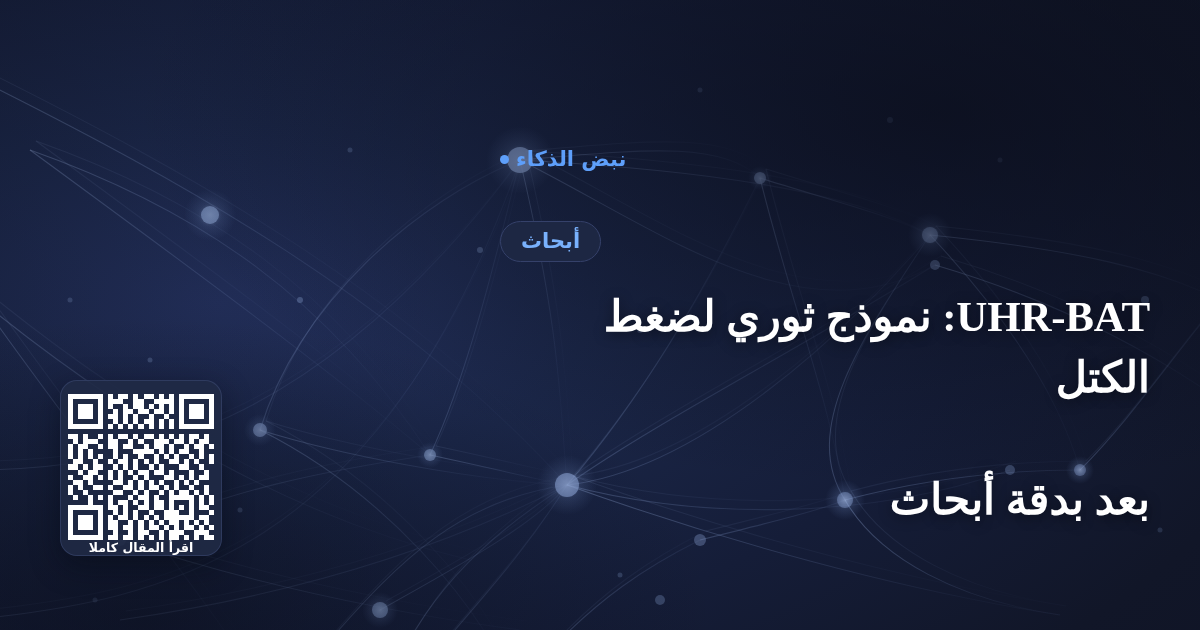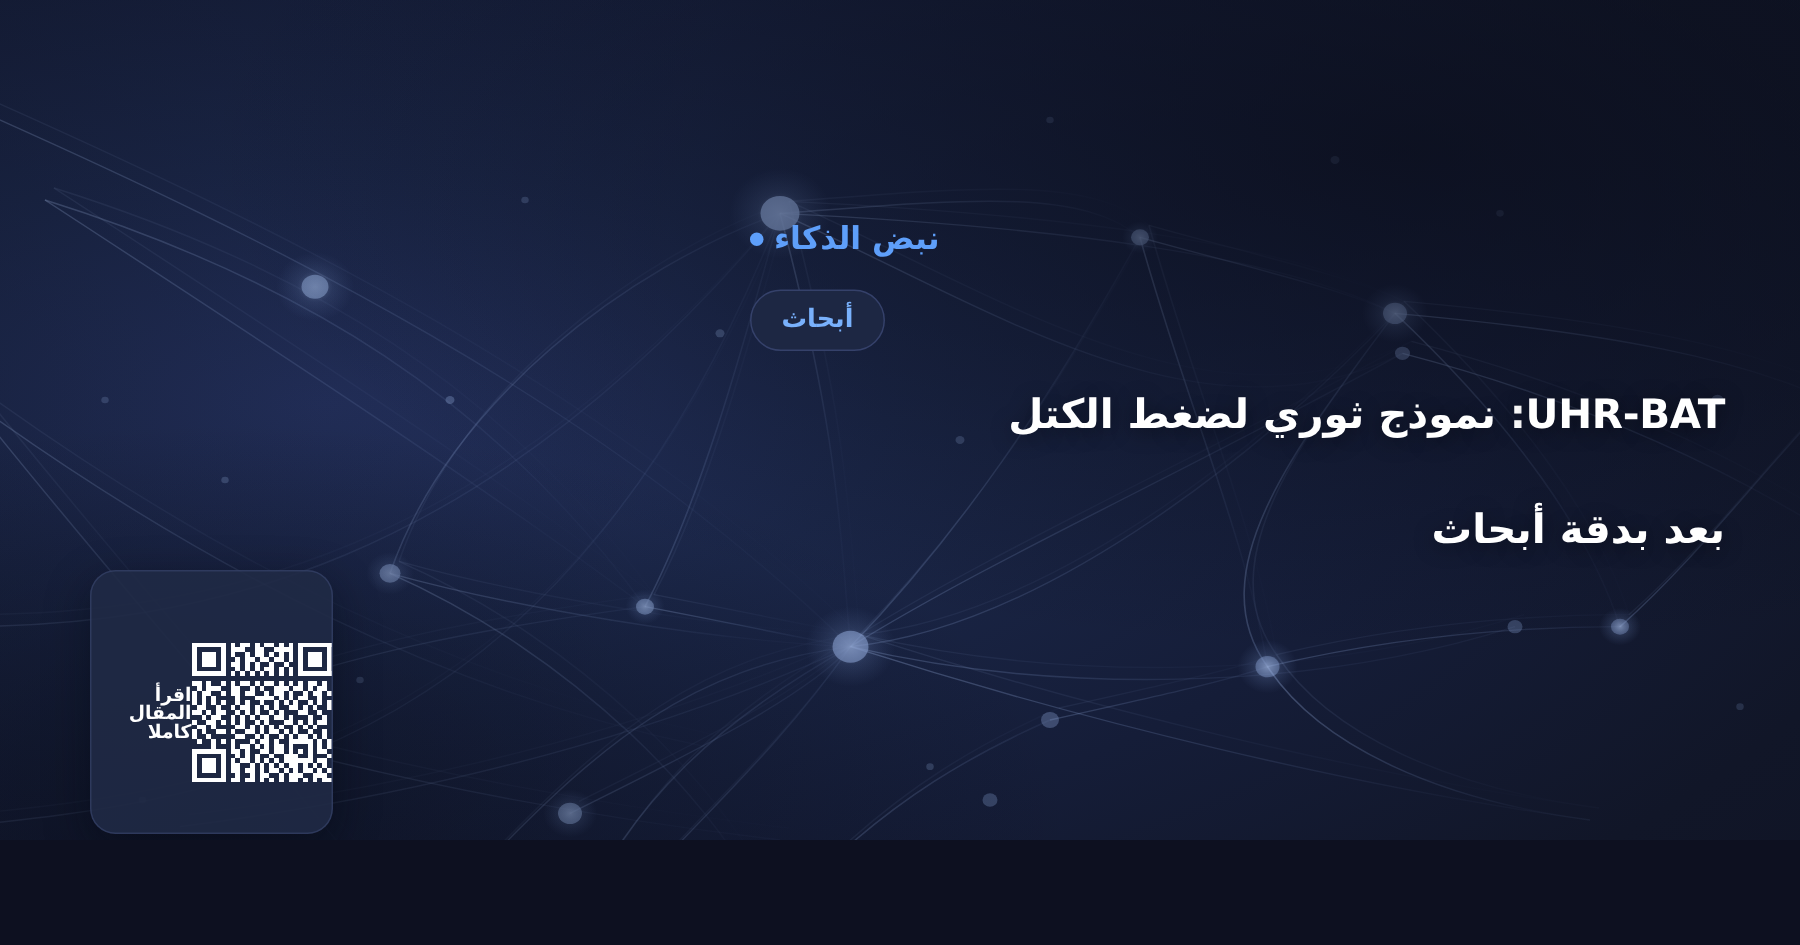--- a/index.html
+++ b/index.html
@@ -1,21 +1,21 @@
 <!DOCTYPE html>
 <html lang="ar" dir="rtl"><head>
 <meta charset="utf-8">
 <title>UHR-BAT</title>
 <style>
   html,body{margin:0;padding:0;background:#0d1020;}
   *{box-sizing:border-box;}
 
   .card{
     position:relative;
-    width:1200px;height:560px;
+    width:1200px;height:630px;
     overflow:hidden;
     background:
       radial-gradient(120% 110% at 18% 48%, #24315e 0%, #1b2749 26%, #151d38 52%, #111628 76%, #0f1324 100%);
     font-family:"DejaVu Sans","Liberation Sans",sans-serif;
   }
 
   
   .net{position:absolute;inset:0;width:100%;height:100%;display:block;}
   .vignette{
     position:absolute;inset:0;
@@ -57,45 +57,47 @@
 
   .badge-row{margin-top:21px;display:flex;justify-content:flex-end;}
   .badge{
     display:inline-flex;align-items:center;justify-content:center;
     min-width:85px;height:41px;
     padding:0 20px;
     border-radius:21px;
     background:#1d2743;
     border:1px solid #35416a;
     color:#79b1fc;
-    font-size:17px;
+    font-size:21px;
     font-weight:600;
     line-height:1;
+    margin-top:28px;
   }
 
   .headline{
     margin-top:24px;
     color:#ffffff;
-    font-size:27px;
+    font-size:43px;
     font-weight:700;
     line-height:1.42;
     letter-spacing:-.2px;
     text-shadow:0 2px 14px rgba(0,0,0,.45);
+    font-family:Liberation Serif, serif;
   }
 
   
   .qr-card{
     position:absolute;
     left:60px;top:380px;
     width:162px;height:176px;
     border-radius:17px;
     background:rgba(32,42,70,.88);
     border:1px solid rgba(86,104,155,.30);
     box-shadow:0 10px 30px rgba(5,8,18,.45);
-    display:flex;flex-direction:row;align-items:center;
+    display:flex;flex-direction:column;align-items:center;
     padding-top:13px;
   }
   .qr-code{
     width:146px;height:146px;
     display:block;
   }
   .qr-caption{
     margin-top:2px;
     color:#ffffff;
     font-size:12.5px;

